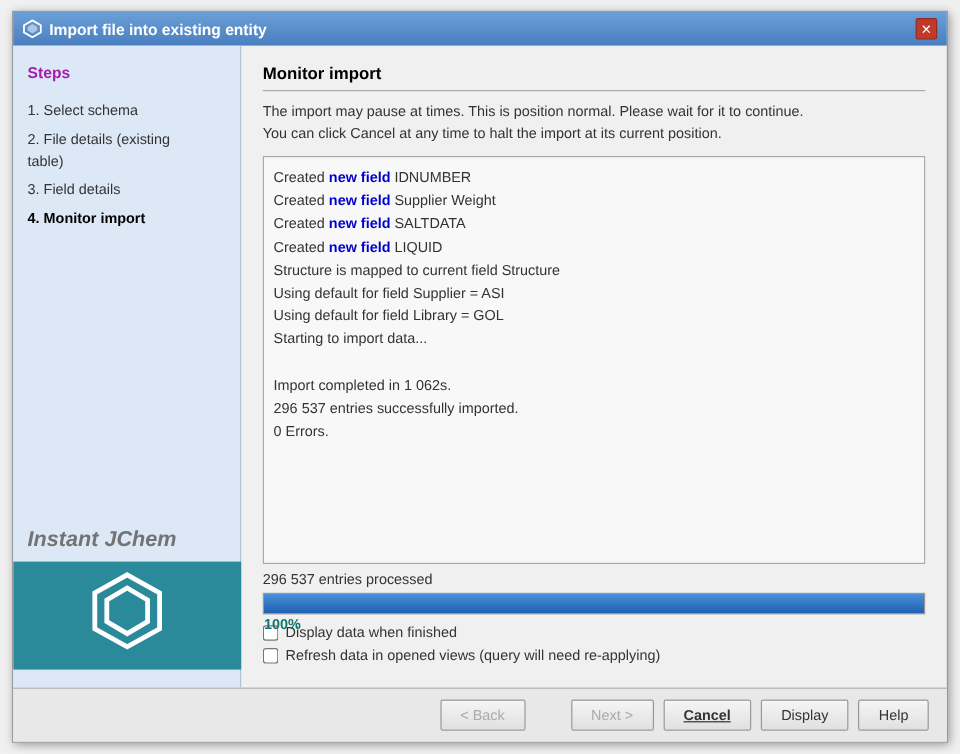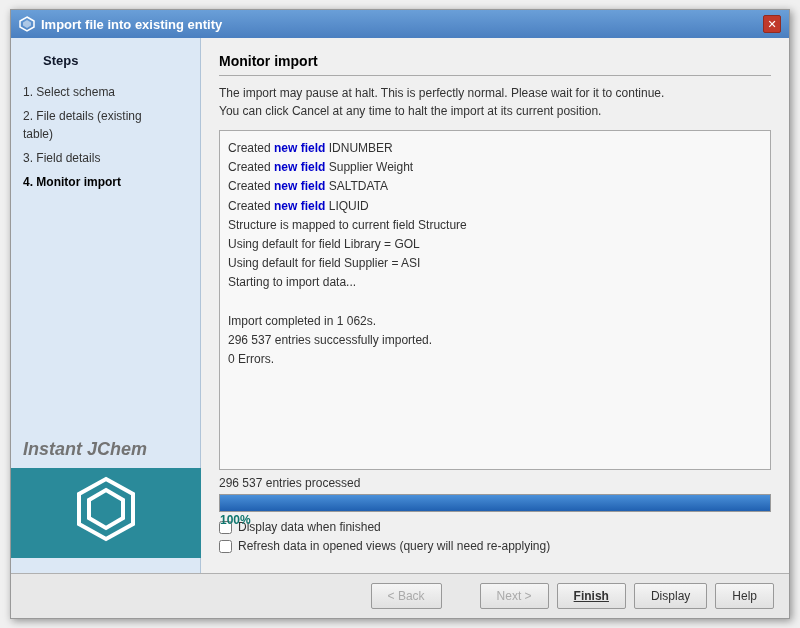--- a/index.html
+++ b/index.html
@@ -70,23 +70,22 @@
       background: #dce8f5;
       border-right: 1px solid #b0c4d8;
       padding: 15px 12px;
       flex-shrink: 0;
       display: flex;
       flex-direction: column;
     }
     .sidebar-title {
       font-weight: bold;
       font-size: 13px;
-      color: #0f172a;
+      color: #a21caf;
       margin-bottom: 12px;
-      margin-left: 20px;
     }
     .sidebar-steps {
       list-style: none;
       padding: 0;
     }
     .sidebar-steps li {
       padding: 3px 0;
       font-size: 12px;
       color: #333;
       line-height: 1.5;
@@ -276,32 +275,32 @@
               <polygon points="35,16 52,26 52,44 35,54 18,44 18,26" fill="none" stroke="white" stroke-width="4"></polygon>
             </svg>
           </div>
         </div>
       </div>
     </div>
 
     <div class="main-panel">
       <div class="main-title">Monitor import</div>
       <div class="description">
-        <span>The import may pause at halt. This is perfectly normal. Please wait for it to continue.</span><br>
+        <span>The import may pause at times. This is position normal. Please wait for it to continue.</span><br>
         <span>You can click Cancel at any time to halt the import at its current position.</span>
       </div>
 
       <div class="log-area">
         <div>Created <span class="highlight">new field</span> IDNUMBER</div>
         <div>Created <span class="highlight">new field</span> Supplier Weight</div>
         <div>Created <span class="highlight">new field</span> SALTDATA</div>
         <div>Created <span class="highlight">new field</span> LIQUID</div>
         <div>Structure is mapped to current field Structure</div>
+        <div>Using default for field Supplier = ASI</div>
         <div>Using default for field Library = GOL</div>
-        <div>Using default for field Supplier = ASI</div>
         <div>Starting to import data...</div>
         <div>&nbsp;</div>
         <div>Import completed in 1 062s.</div>
         <div>296 537 entries successfully imported.</div>
         <div>0 Errors.</div>
       </div>
 
       <div class="progress-label">296 537 entries processed</div>
       <div class="progress-bar-container">
         <div class="progress-bar-fill" style="width: 100%"></div>
@@ -315,17 +314,17 @@
       <div class="checkbox-row">
         <input type="checkbox" style="">
         <span class="checkbox-label">Refresh data in opened views (query will need re-applying)</span>
       </div>
     </div>
   </div>
 
   <div class="footer">
     <button class="footer-btn" disabled="">&lt; Back</button>
     <button class="footer-btn" disabled="">Next &gt;</button>
-    <button class="footer-btn primary">Finish</button>
+    <button class="footer-btn primary">Cancel</button>
     <button class="footer-btn">Display</button>
     <button class="footer-btn">Help</button>
   </div>
 </div>
 
 </body></html>

